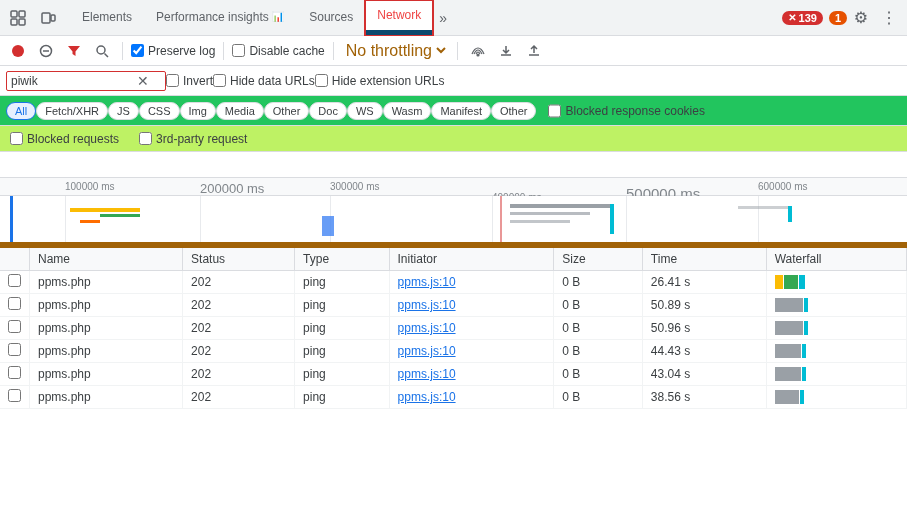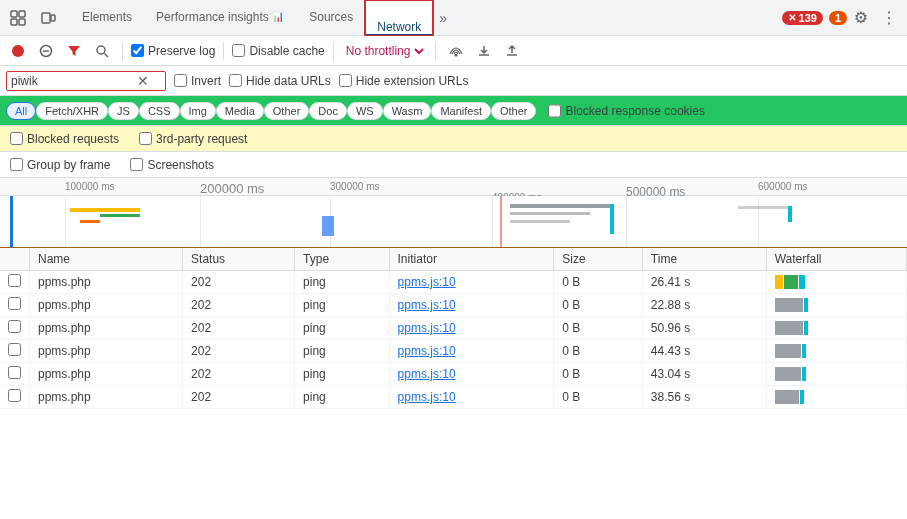--- a/index.html
+++ b/index.html
@@ -145,40 +145,39 @@
       gap: 4px;
       cursor: pointer;
       font-size: 12px;
       color: #3c4043;
       white-space: nowrap;
     }
     .checkbox-label input { cursor: pointer; }
     .throttle-select {
       border: none;
       background: none;
-      font-size: 12px;
-      color: #be185d;
+      font-size: 16px;
+      color: #a16207;
       cursor: pointer;
     }
     .divider-v {
       width: 1px;
       height: 18px;
       background: #dadce0;
       margin: 0 4px;
     }
 
     
     .search-row {
       display: flex;
       align-items: center;
       height: 30px;
       background: #fff;
       border-bottom: 1px solid #dadce0;
       padding: 0 6px;
-      gap: 8px;
     }
     .search-box {
       display: flex;
       align-items: center;
       border: 1px solid #d32f2f;
       border-radius: 2px;
       padding: 2px 4px;
       gap: 4px;
       min-width: 160px;
     }
@@ -230,42 +229,42 @@
       font-size: 12px;
       color: #3c4043;
       margin-left: 8px;
     }
 
     
     .options-row {
       display: flex;
       align-items: center;
       height: 26px;
-      background: #fef9c3;
+      background: #bef264;
       border-bottom: 1px solid #dadce0;
       padding: 0 10px;
       gap: 20px;
     }
     .options-row-2 {
       display: flex;
       align-items: center;
       height: 26px;
       background: #fff;
       border-bottom: 1px solid #dadce0;
       padding: 0 10px;
       gap: 20px;
     }
     .opt-left { display: flex; gap: 20px; flex: 1; }
     .opt-right { display: flex; gap: 20px; }
 
     
     .timeline-container {
       height: 70px;
       background: #15803d;
-      border-bottom: 1px solid #a16207;
+      border-bottom: 6px solid #a16207;
       position: relative;
       overflow: hidden;
     }
     .timeline-ruler {
       display: flex;
       align-items: flex-start;
       height: 20px;
       padding: 2px 0;
       border-bottom: 1px solid #dadce0;
       position: relative;
@@ -355,21 +354,21 @@
   <div class="tab-item">
     <span>Elements</span>
   </div>
   <div class="tab-item">
     <span>Performance insights</span>
     <span style="margin-left:4px; font-size:10px;">📊</span>
   </div>
   <div class="tab-item">
     <span>Sources</span>
   </div>
-  <div class="tab-item active-red active" style="outline: 2px solid #d32f2f; outline-offset: -1px; color:#0c4a6e; border-bottom: 2px solid #0c4a6e; align-items: flex-end;">
+  <div class="tab-item active-red active" style="outline: 2px solid #d32f2f; outline-offset: -1px; color:#ef4444; border-bottom: 6px solid #0c4a6e;">
     <span>Network</span>
   </div>
 
   <button class="tab-overflow">»</button>
 
   <div class="tab-spacer"></div>
 
   <div class="tab-badges">
     <span class="badge-red">
       <span style="font-size:10px;">✕</span>
@@ -488,39 +487,29 @@
       <input type="checkbox" style="">
       <span>Blocked requests</span>
     </label>
     <label class="checkbox-label">
       <input type="checkbox" style="">
       <span>3rd-party request</span>
     </label>
   </div>
 
   <div class="options-row-2">
-    <div class="opt-right">
-      <label class="checkbox-label">
-        <input type="checkbox" style="">
-        <span>Group by frame</span>
-      </label>
-      <label class="checkbox-label">
-        <input type="checkbox" style="">
-        <span>Screenshots</span>
-      </label>
-    </div>
   </div>
 
   <div class="timeline-container">
     <div class="timeline-ruler" style="position:relative; height:18px; background:#f8f9fa; border-bottom:1px solid #dadce0;">
       <span class="ruler-label" style="left:65px; font-size:10px; color:#80868b; position:absolute; top:3px;">100000 ms</span>
       <span class="ruler-label" style="left:200px; font-size:13px; color:#80868b; position:absolute; top:3px;">200000 ms</span>
       <span class="ruler-label" style="left:330px; font-size:10px; color:#80868b; position:absolute; top:3px;">300000 ms</span>
       <span class="ruler-label" style="left:492px; font-size:10px; color:#80868b; position:absolute; top:14px;">400000 ms</span>
-      <span class="ruler-label" style="left:626px; font-size:12px; color:#80868b; position:absolute; top:7px;">500000 ms</span>
+      <span class="ruler-label" style="left:626px; font-size:15px; color:#80868b; position:absolute; top:7px;">500000 ms</span>
       <span class="ruler-label" style="left:758px; font-size:10px; color:#80868b; position:absolute; top:3px;">600000 ms</span>
     </div>
     <div class="timeline-bars" style="position:relative; height:52px; background:#fff; cursor:crosshair;">
 
       <div style="position:absolute; left:65px; top:0; width:1px; height:100%; background:#e8eaed;"></div>
       <div style="position:absolute; left:200px; top:0; width:1px; height:100%; background:#e8eaed;"></div>
       <div style="position:absolute; left:330px; top:0; width:1px; height:100%; background:#e8eaed;"></div>
       <div style="position:absolute; left:492px; top:0; width:1px; height:100%; background:#e8eaed;"></div>
       <div style="position:absolute; left:626px; top:0; width:1px; height:100%; background:#e8eaed;"></div>
       <div style="position:absolute; left:758px; top:0; width:1px; height:100%; background:#e8eaed;"></div>
@@ -576,21 +565,21 @@
               </div>
             </td>
   </tr>
           <tr>
     <td><input type="checkbox" style=""></td>
     <td>ppms.php</td>
     <td>202</td>
     <td>ping</td>
     <td class="link-cell">ppms.js:10</td>
     <td>0 B</td>
-    <td>22.88 s</td>
+    <td>50.89 s</td>
     <td>
               <div class="wf-bar-container">
                 <span class="wf-seg" style="width:28px; background:#9aa0a6;"></span>
                 <span class="wf-seg" style="width:4px; background:#00bcd4;"></span>
               </div>
             </td>
   </tr>
           <tr>
     <td><input type="checkbox" style=""></td>
     <td>ppms.php</td>

